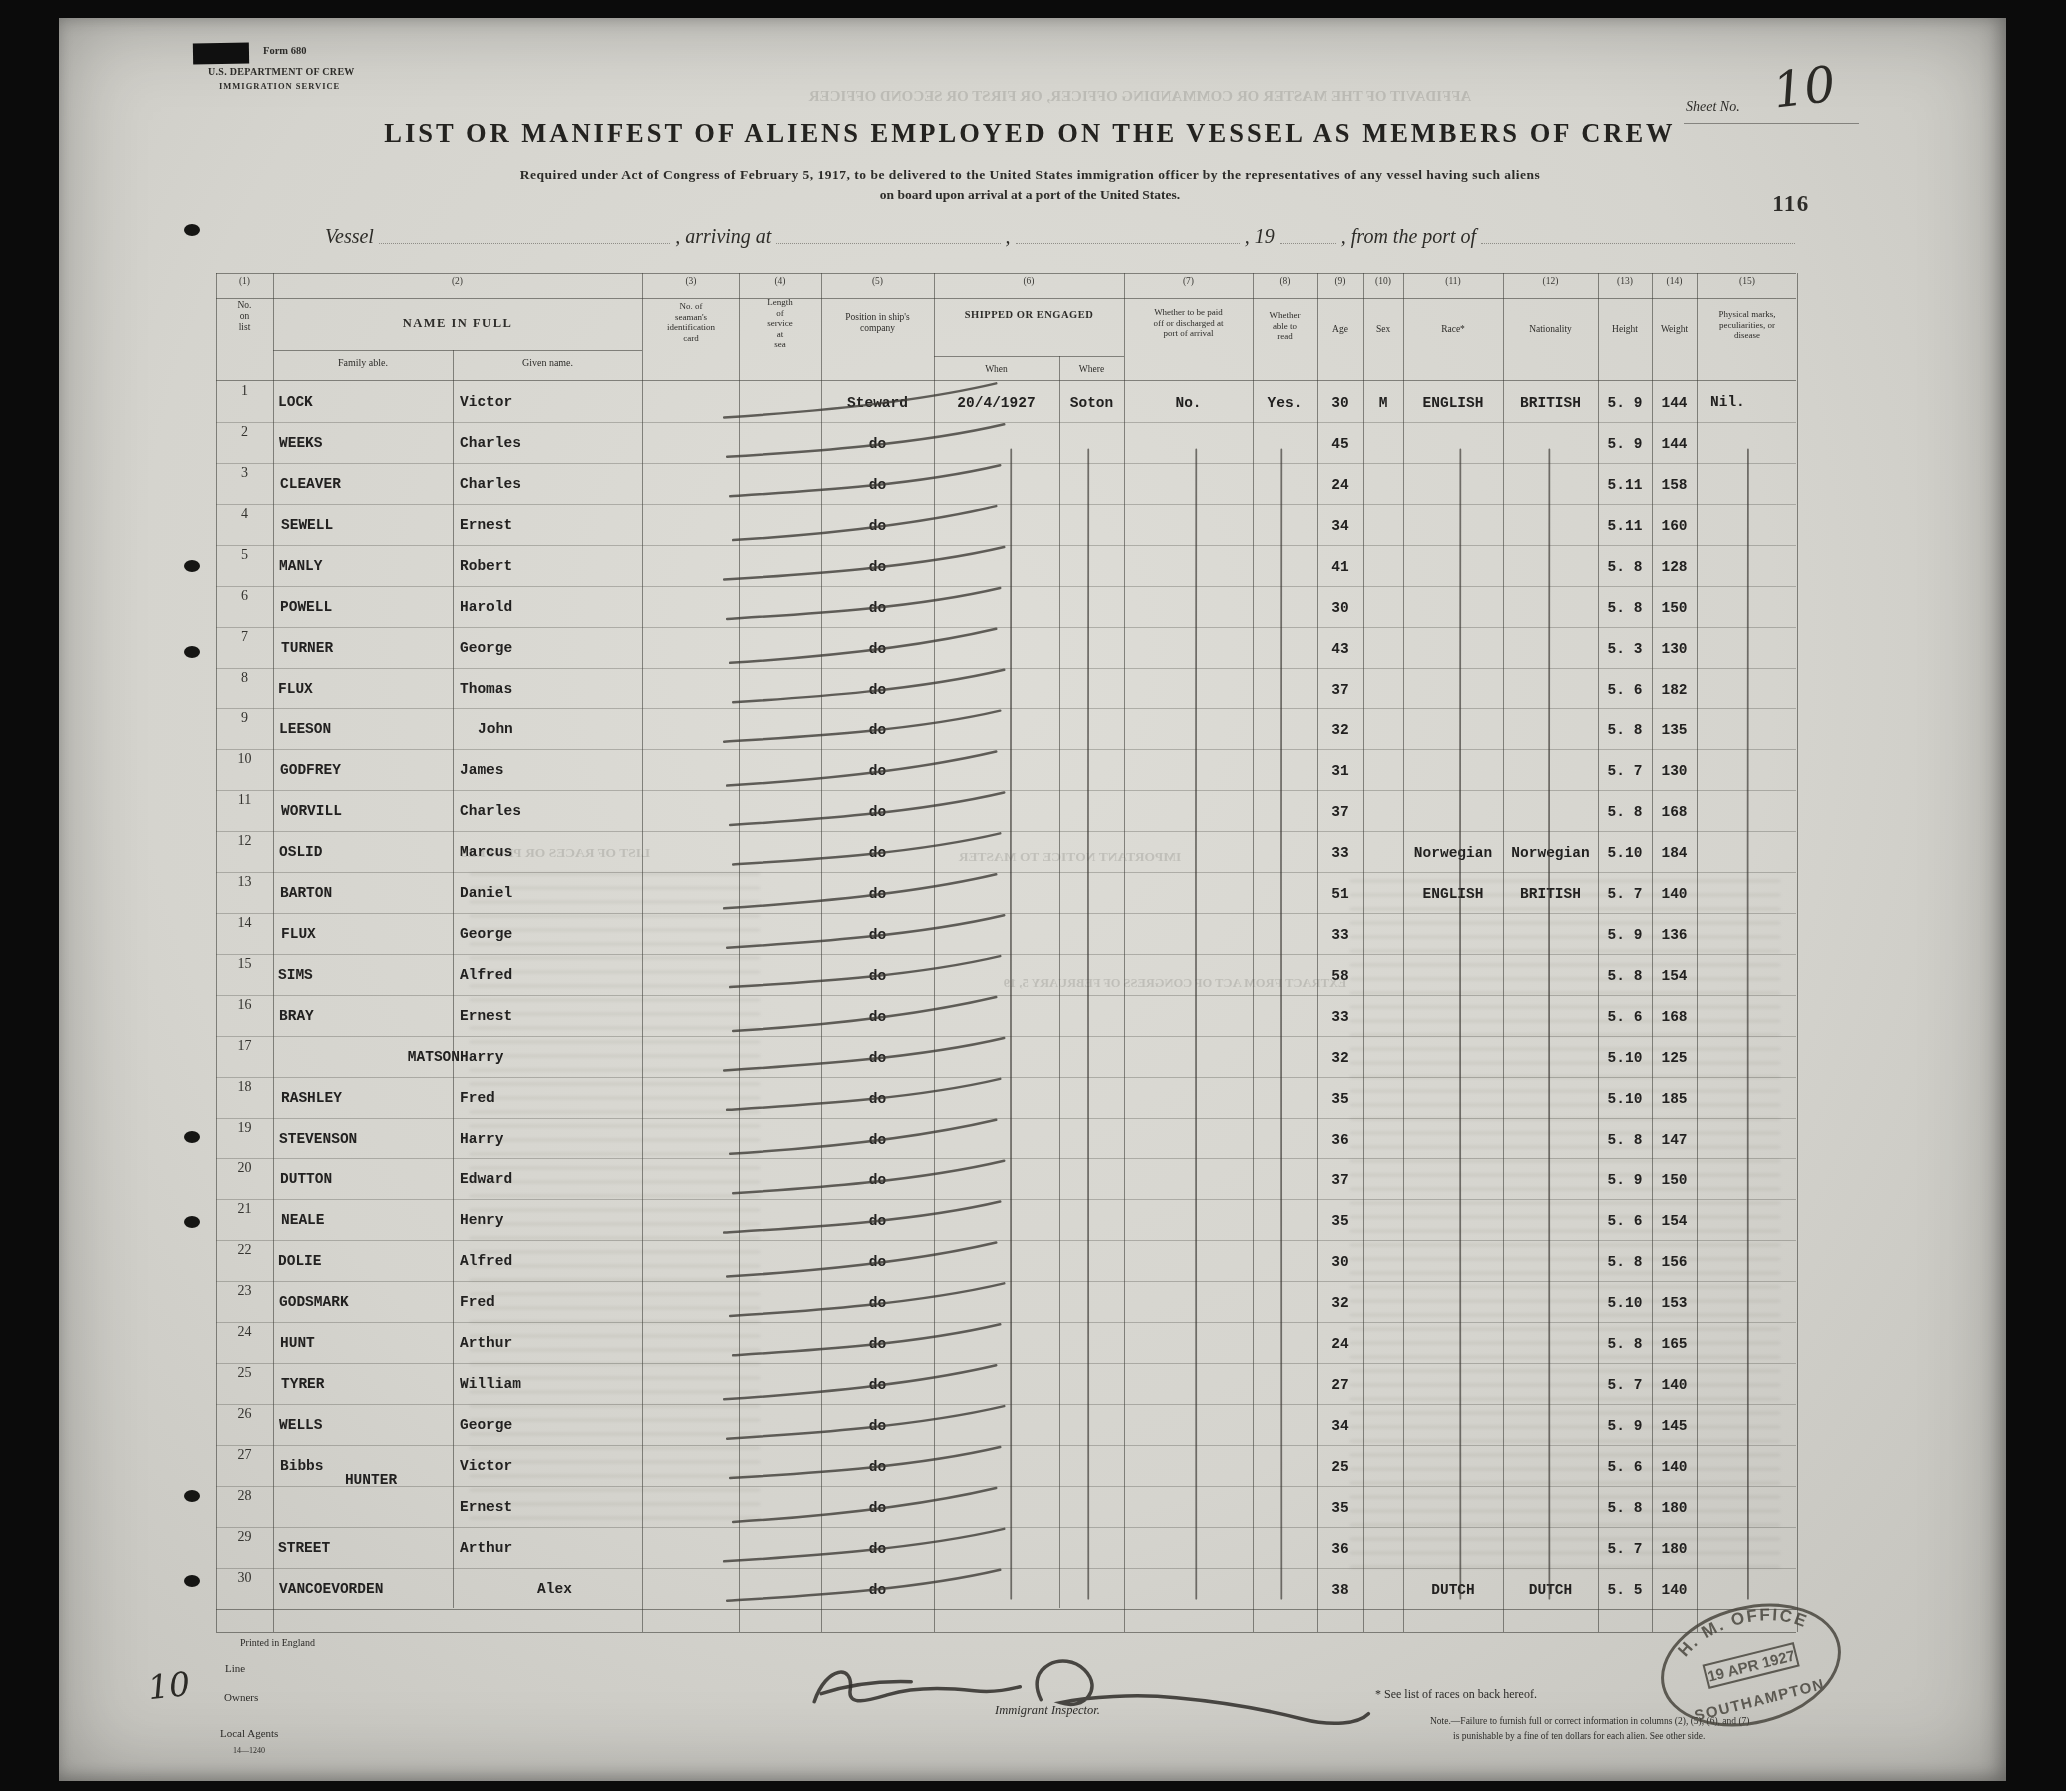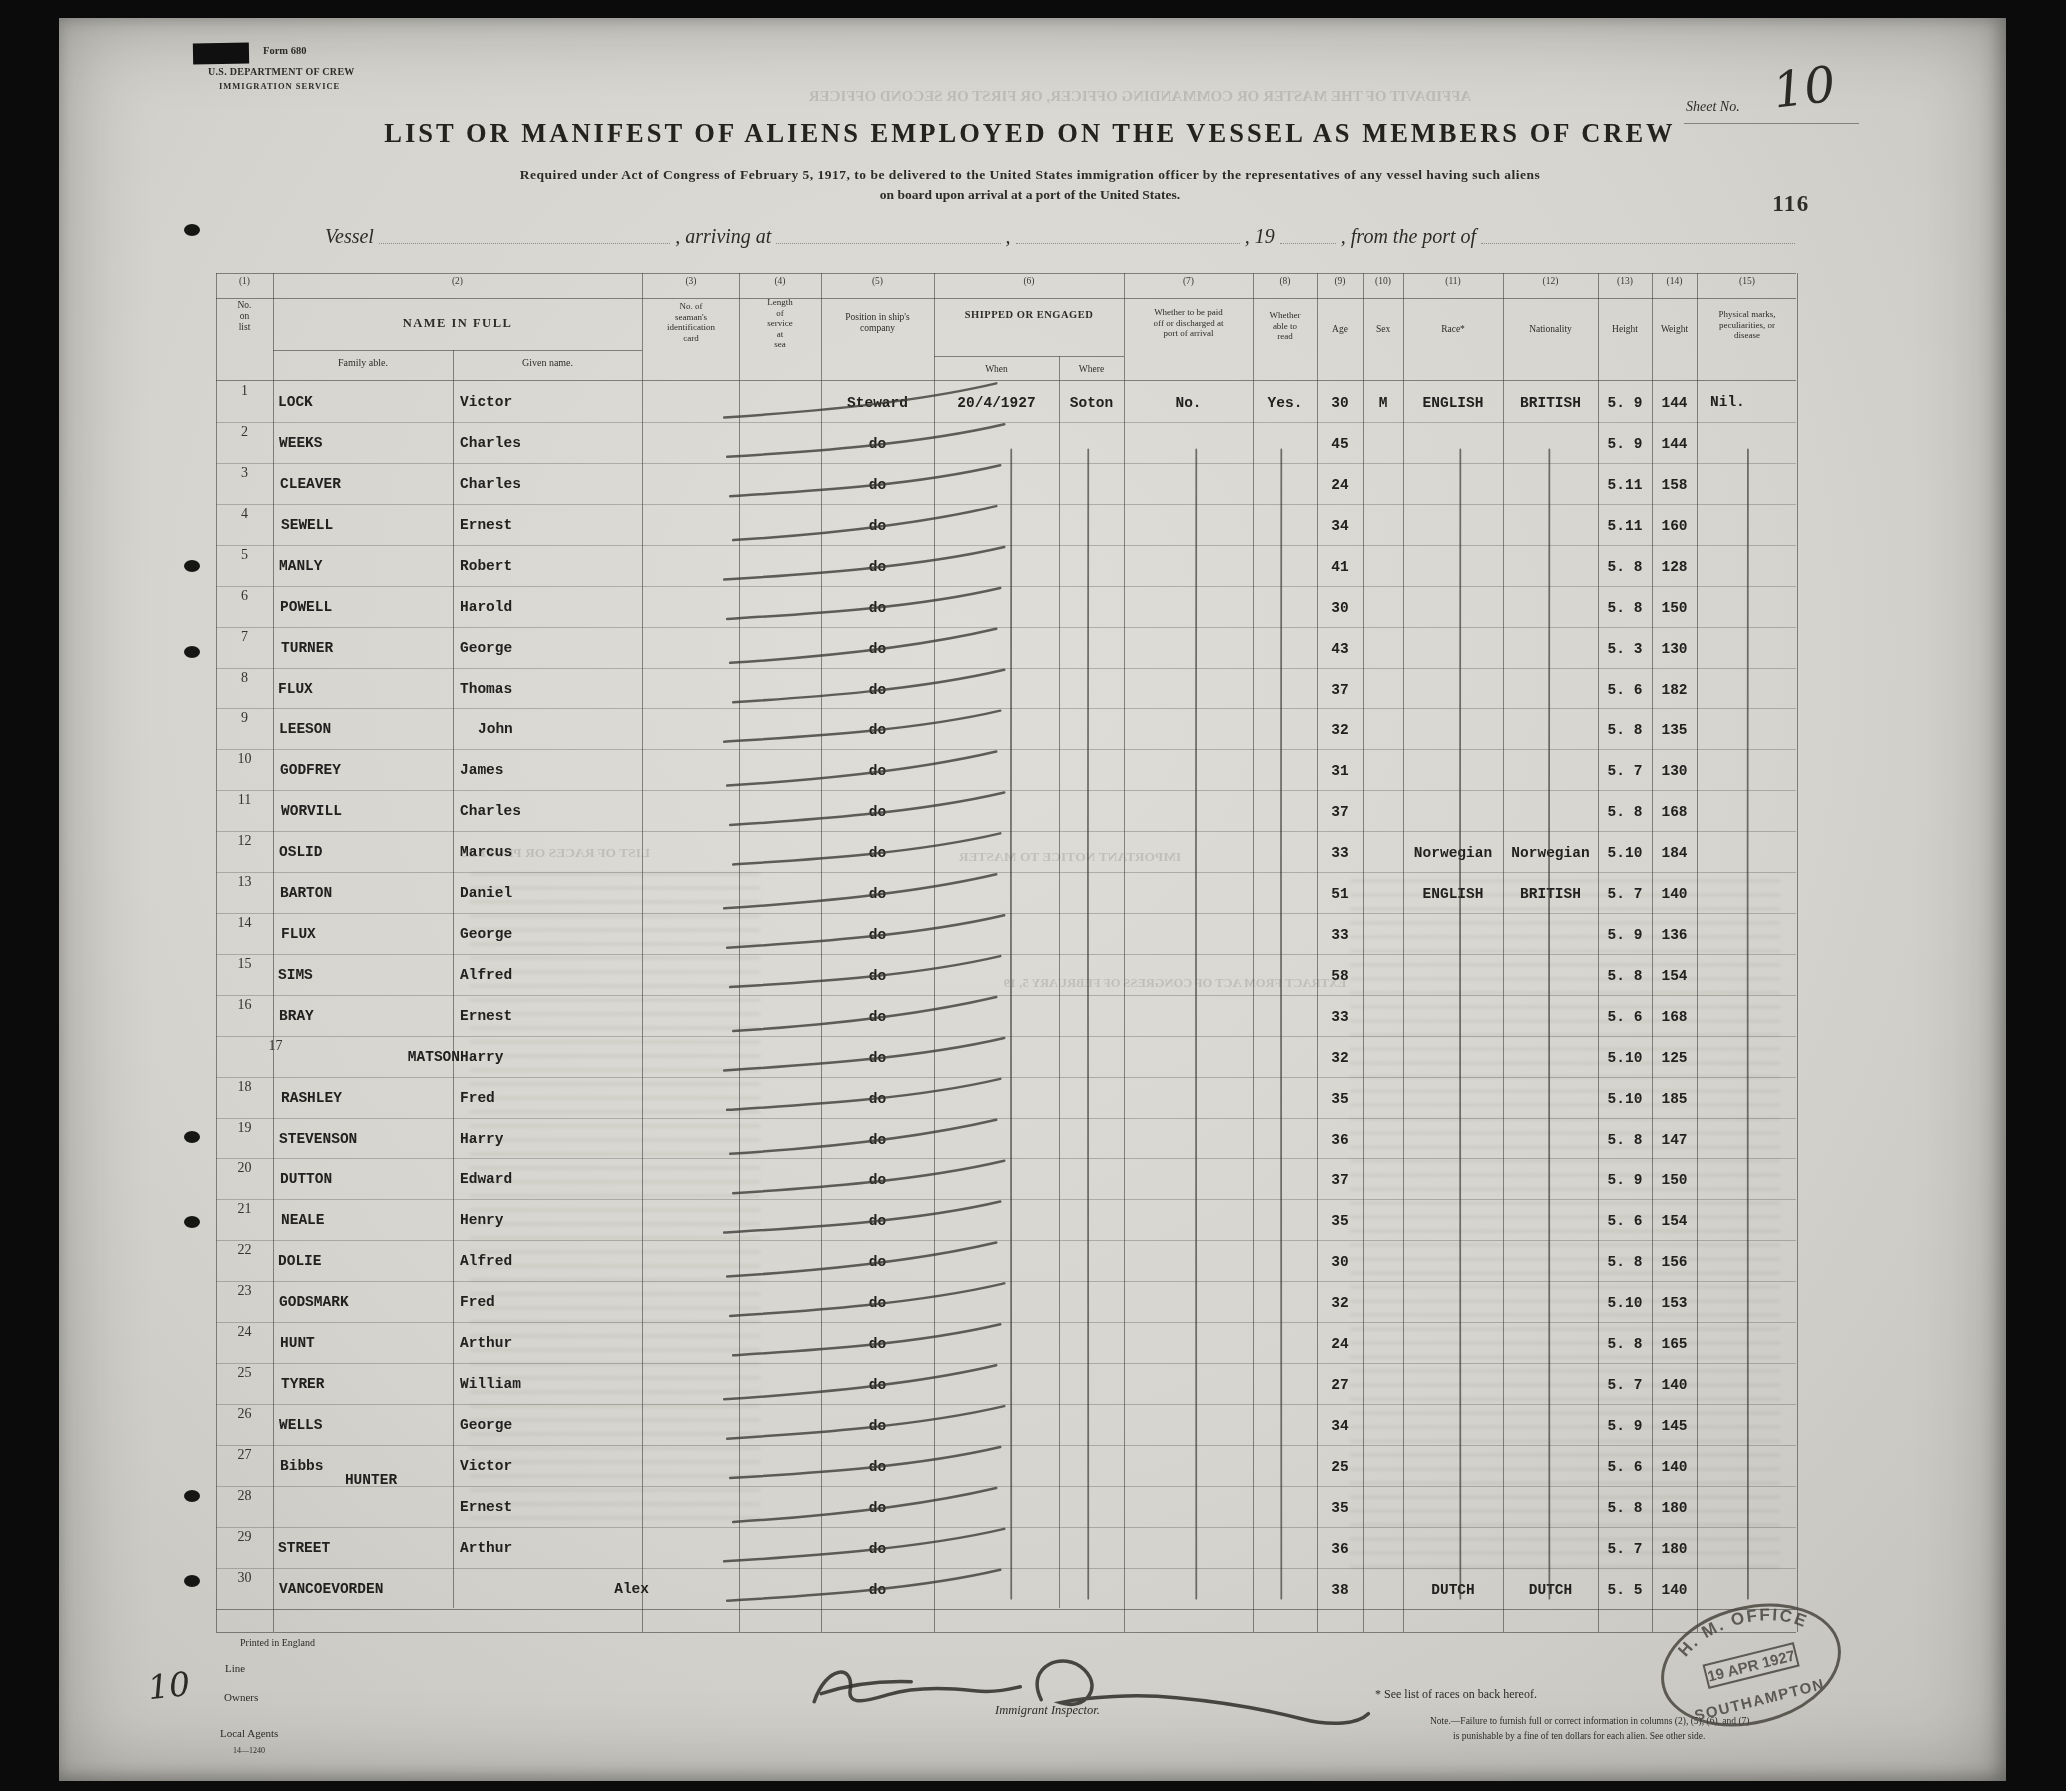--- a/index.html
+++ b/index.html
@@ -345,21 +345,21 @@
     <div class="typed" style="left: 1652px; width: 45px; top: 968px; text-align: center;">154</div>
     <div class="rowline" style="top: 995px;"></div>
     <div class="rownum" style="left: 216px; width: 57px; top: 997px;">16</div>
     <div class="typed" style="left: 279px; width: 180px; top: 1008px; text-align: left;">BRAY</div>
     <div class="typed" style="left: 460px; width: 189px; top: 1008px; text-align: left;">Ernest</div>
     <div class="typed" style="left: 821px; width: 113px; top: 1009px; text-align: center;">do</div>
     <div class="typed" style="left: 1317px; width: 46px; top: 1009px; text-align: center;">33</div>
     <div class="typed" style="left: 1598px; width: 54px; top: 1009px; text-align: center;">5. 6</div>
     <div class="typed" style="left: 1652px; width: 45px; top: 1009px; text-align: center;">168</div>
     <div class="rowline" style="top: 1036px;"></div>
-    <div class="rownum" style="left: 216px; width: 57px; top: 1038px; padding-left: 31px;">17</div>
+    <div class="rownum" style="left: 216px; width: 57px; top: 1038px;">17</div>
     <div class="typed" style="left: 280px; width: 180px; top: 1049px; text-align: right;">MATSON</div>
     <div class="typed" style="left: 460px; width: 189px; top: 1049px; text-align: left;">Harry</div>
     <div class="typed" style="left: 821px; width: 113px; top: 1050px; text-align: center;">do</div>
     <div class="typed" style="left: 1317px; width: 46px; top: 1050px; text-align: center;">32</div>
     <div class="typed" style="left: 1598px; width: 54px; top: 1050px; text-align: center;">5.10</div>
     <div class="typed" style="left: 1652px; width: 45px; top: 1050px; text-align: center;">125</div>
     <div class="rowline" style="top: 1077px;"></div>
     <div class="rownum" style="left: 216px; width: 57px; top: 1079px;">18</div>
     <div class="typed" style="left: 281px; width: 180px; top: 1090px; text-align: left;">RASHLEY</div>
     <div class="typed" style="left: 460px; width: 189px; top: 1090px; text-align: left;">Fred</div>
@@ -451,21 +451,21 @@
     <div class="rownum" style="left: 216px; width: 57px; top: 1529px;">29</div>
     <div class="typed" style="left: 278px; width: 180px; top: 1540px; text-align: left;">STREET</div>
     <div class="typed" style="left: 460px; width: 189px; top: 1540px; text-align: left;">Arthur</div>
     <div class="typed" style="left: 821px; width: 113px; top: 1541px; text-align: center;">do</div>
     <div class="typed" style="left: 1317px; width: 46px; top: 1541px; text-align: center;">36</div>
     <div class="typed" style="left: 1598px; width: 54px; top: 1541px; text-align: center;">5. 7</div>
     <div class="typed" style="left: 1652px; width: 45px; top: 1541px; text-align: center;">180</div>
     <div class="rowline" style="top: 1568px;"></div>
     <div class="rownum" style="left: 216px; width: 57px; top: 1570px;">30</div>
     <div class="typed" style="left: 279px; width: 180px; top: 1581px; text-align: left;">VANCOEVORDEN</div>
-    <div class="typed" style="left: 460px; width: 189px; top: 1581px; text-align: right;">Alex</div>
+    <div class="typed" style="left: 460px; width: 189px; top: 1581px; text-align: center;">Alex</div>
     <div class="typed" style="left: 821px; width: 113px; top: 1582px; text-align: center;">do</div>
     <div class="typed" style="left: 1317px; width: 46px; top: 1582px; text-align: center;">38</div>
     <div class="typed" style="left: 1403px; width: 100px; top: 1582px; text-align: center;">DUTCH</div>
     <div class="typed" style="left: 1503px; width: 95px; top: 1582px; text-align: center;">DUTCH</div>
     <div class="typed" style="left: 1598px; width: 54px; top: 1582px; text-align: center;">5. 5</div>
     <div class="typed" style="left: 1652px; width: 45px; top: 1582px; text-align: center;">140</div>
     <div class="dot" style="left: 184px; top: 224px;"></div>
     <div class="dot" style="left: 184px; top: 560px;"></div>
     <div class="dot" style="left: 184px; top: 646px;"></div>
     <div class="dot" style="left: 184px; top: 1131px;"></div>

